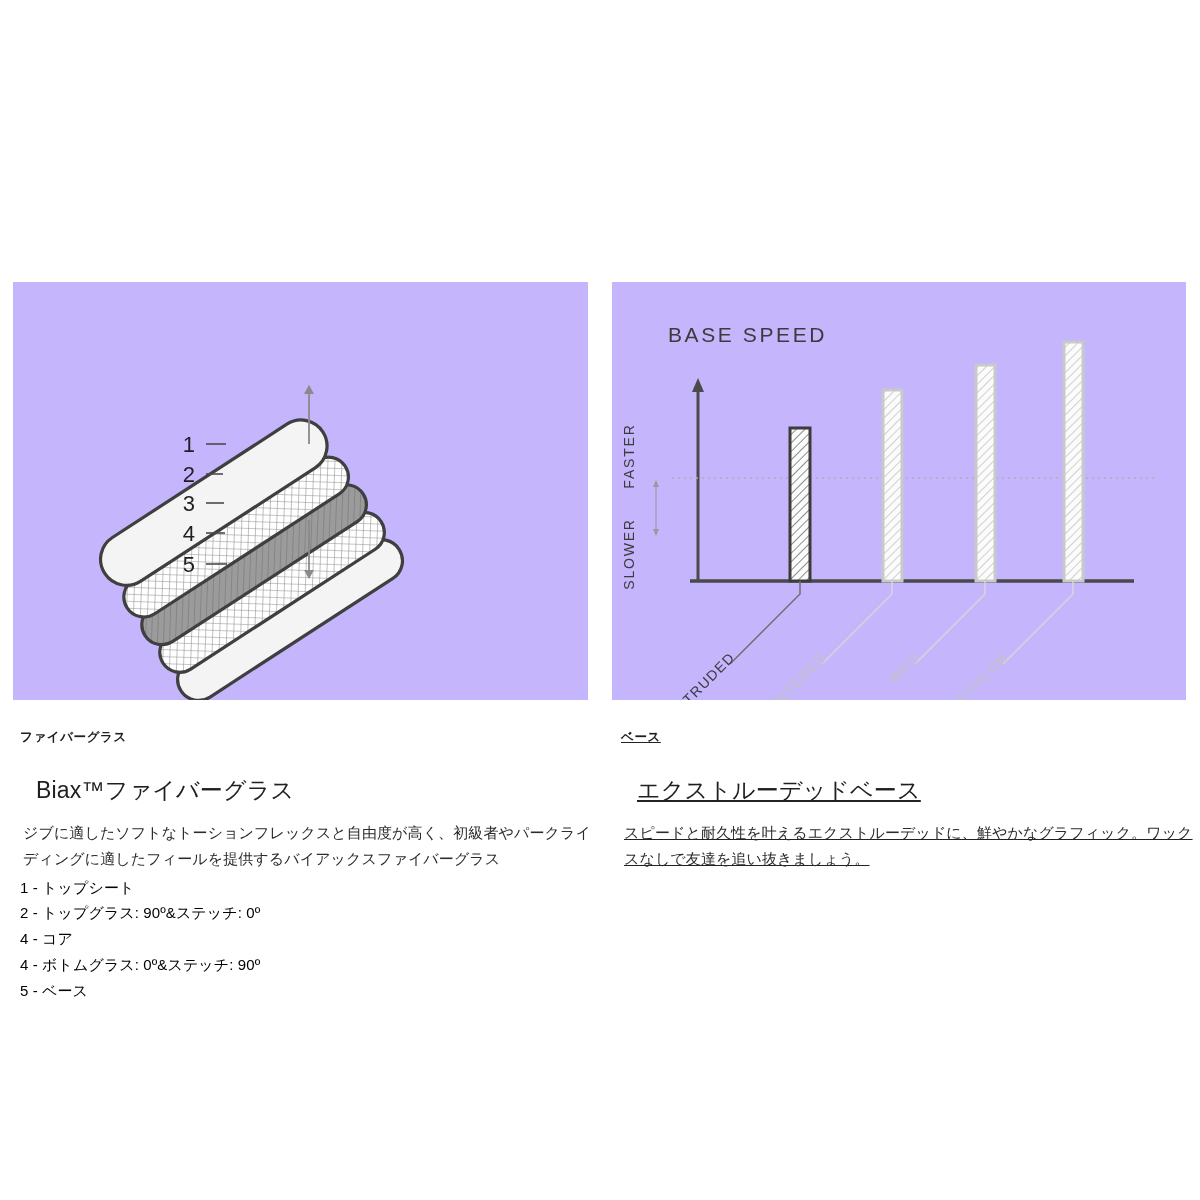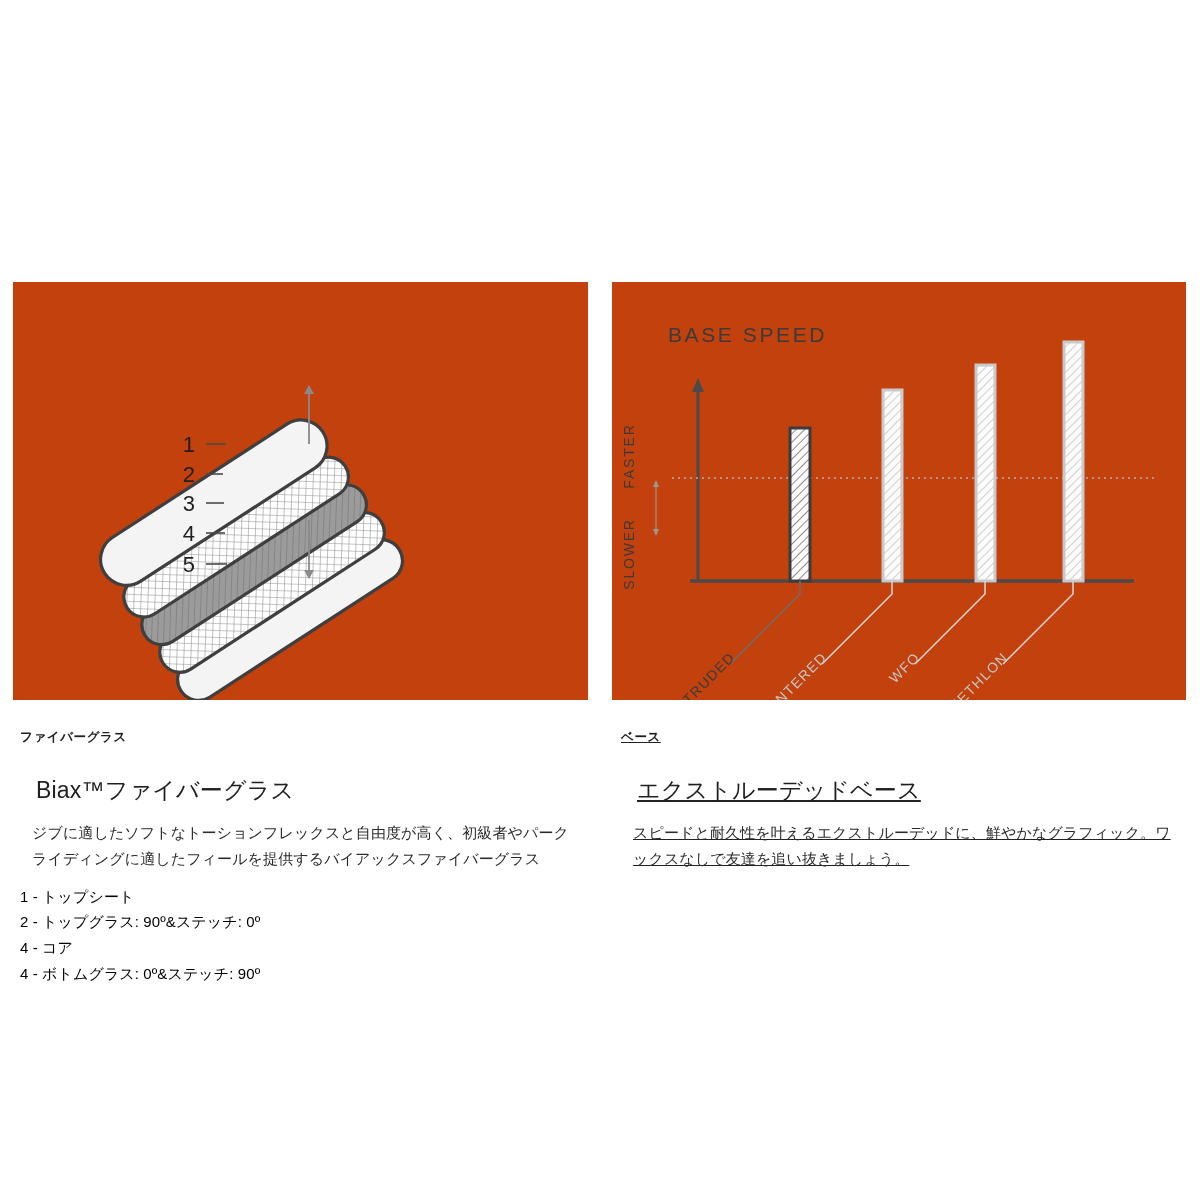--- a/index.html
+++ b/index.html
@@ -18,21 +18,21 @@
 
   .page {
     position: absolute;
     left: 0; top: 0;
     width: 1200px; height: 1200px;
   }
 
   
   .panel {
     position: absolute;
-    background: #c2410c;
+    background: #c4b5fd;
     text-align: right;
   }
   #panel-fiberglass {
     left: 13px; top: 282px;
     width: 575px; height: 418px;
   }
   #panel-basespeed {
     left: 612px; top: 282px;
     width: 574px; height: 418px;
   }
@@ -59,21 +59,21 @@
     color: #1f1f1f;
     margin: 0 0 14px 16px;
     line-height: 1.35;
     letter-spacing: 0.2px;
   }
   .bodytext {
     font-size: 15px;
     font-weight: 400;
     color: #2b2b2b;
     line-height: 1.72;
-    margin: 12px;
+    margin: 3px;
     letter-spacing: 0.1px;
   }
   .layer-list {
     list-style: none;
     margin: 0;
     padding: 0;
   }
   .layer-list li {
     font-size: 15px;
     color: #000000;
@@ -219,20 +219,21 @@
 
   <div class="col" id="col-left">
     <p class="eyebrow">ファイバーグラス</p>
     <h2 class="headline">Biax™ファイバーグラス</h2>
     <p class="bodytext">ジブに適したソフトなトーションフレックスと自由度が高く、初級者やパークライディングに適したフィールを提供するバイアックスファイバーグラス</p>
     <ul class="layer-list">
       <li>1 - トップシート</li>
       <li>2 - トップグラス: 90º&amp;ステッチ: 0º</li>
       <li>4 - コア</li>
       <li>4 - ボトムグラス: 0º&amp;ステッチ: 90º</li>
+      <li>5 - ベース</li>
     </ul>
   </div>
 
   <div class="col" id="col-right">
     <p class="eyebrow">ベース</p>
     <h2 class="headline">エクストルーデッドベース</h2>
     <p class="bodytext">スピードと耐久性を叶えるエクストルーデッドに、鮮やかなグラフィック。ワックスなしで友達を追い抜きましょう。</p>
   </div>
 
 </div>

